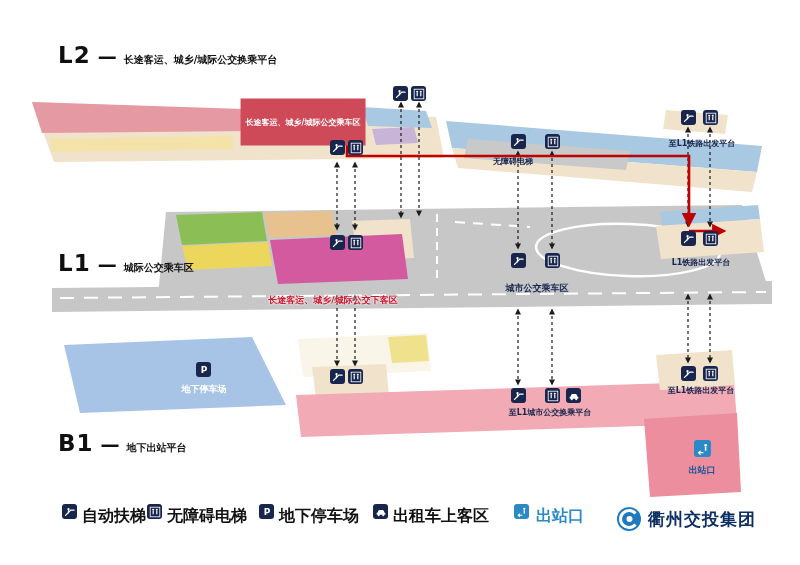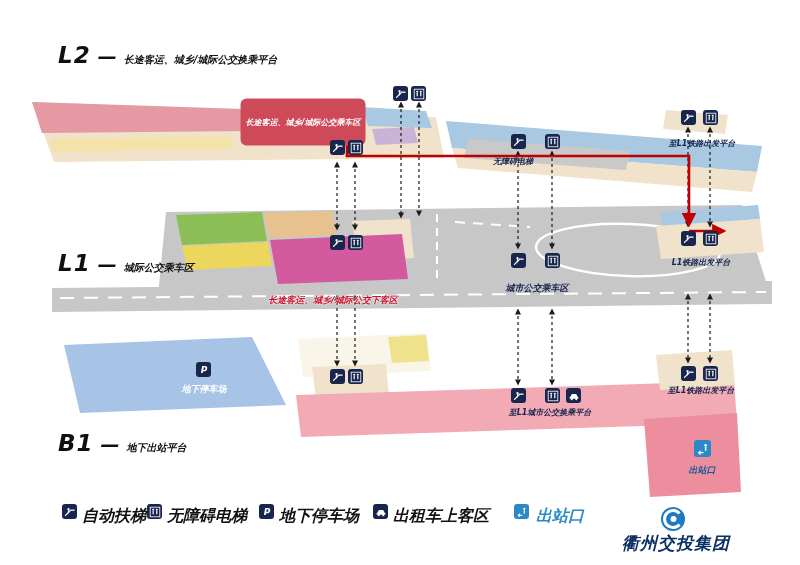--- a/index.html
+++ b/index.html
@@ -1,37 +1,37 @@
 <!DOCTYPE html>
 <html><head>
 <meta charset="utf-8">
 <style>
   html,body{margin:0;padding:0;background:#fff;}
   .stage{position:relative;width:800px;height:565px;background:#ffffff;overflow:hidden;
-         font-family:"DejaVu Sans","Liberation Sans",sans-serif;font-style:italic;}
+         font-family:"DejaVu Sans","Liberation Sans",sans-serif;}
   .plan{position:absolute;left:0;top:0;}
   .title{position:absolute;display:flex;align-items:baseline;color:#101010;}
   .title .lv{font-size:23px;font-weight:800;letter-spacing:1px;}
   .title .dash{font-size:19px;font-weight:800;margin:0 7px 0 7px;}
   .title .txt{font-size:10px;font-weight:700;}
   .lbl{position:absolute;transform:translate(-50%,-50%);white-space:nowrap;font-weight:700;}
   .s8{font-size:8px;} .s9{font-size:9px;}
   .dark{color:#18264e;text-align:right;}
   .red{color:#c9152e;text-shadow:0 0 2px #fff,0 0 2px #fff;margin-top:42px;}
   .white{color:#ffffff;font-weight:600;}
   .blue{color:#14579a;}
-  .banner{background:#cf4a58;color:#fff;font-size:8px;font-weight:700;padding:18px 5px;border-radius:6px;}
+  .banner{background:#cf4a58;color:#fff;font-size:8px;font-weight:700;padding:18px 5px;border-radius:0;}
   .icon{position:absolute;width:15px;height:15px;background:#18264e;border-radius:3px;
         display:flex;align-items:center;justify-content:center;box-sizing:border-box;}
   .icon svg{width:12px;height:12px;display:block;}
   .icon.big{width:17px;height:17px;} .icon.big svg{width:14px;height:14px;}
   .icon.bluebg{background:#2b8ac6;}
   .legend-label{position:absolute;font-size:16px;font-weight:700;color:#111;}
   .legend-label.blue{color:#2b8ac6;}
-  .logo{position:absolute;display:flex;align-items:center;flex-direction:column;}
+  .logo{position:absolute;display:flex;align-items:center;}
   .logo .logo-text{margin-left:6px;font-size:17px;font-weight:800;color:#0c2f63;letter-spacing:1px;}
 </style>
 </head>
 <body>
 
 <div class="stage">
 
   <svg class="plan" width="800" height="565" viewBox="0 0 800 565">
     <defs>
       <marker id="mArr" markerWidth="6" markerHeight="6" refX="4.2" refY="3" orient="auto-start-reverse" viewBox="0 0 6 6">

